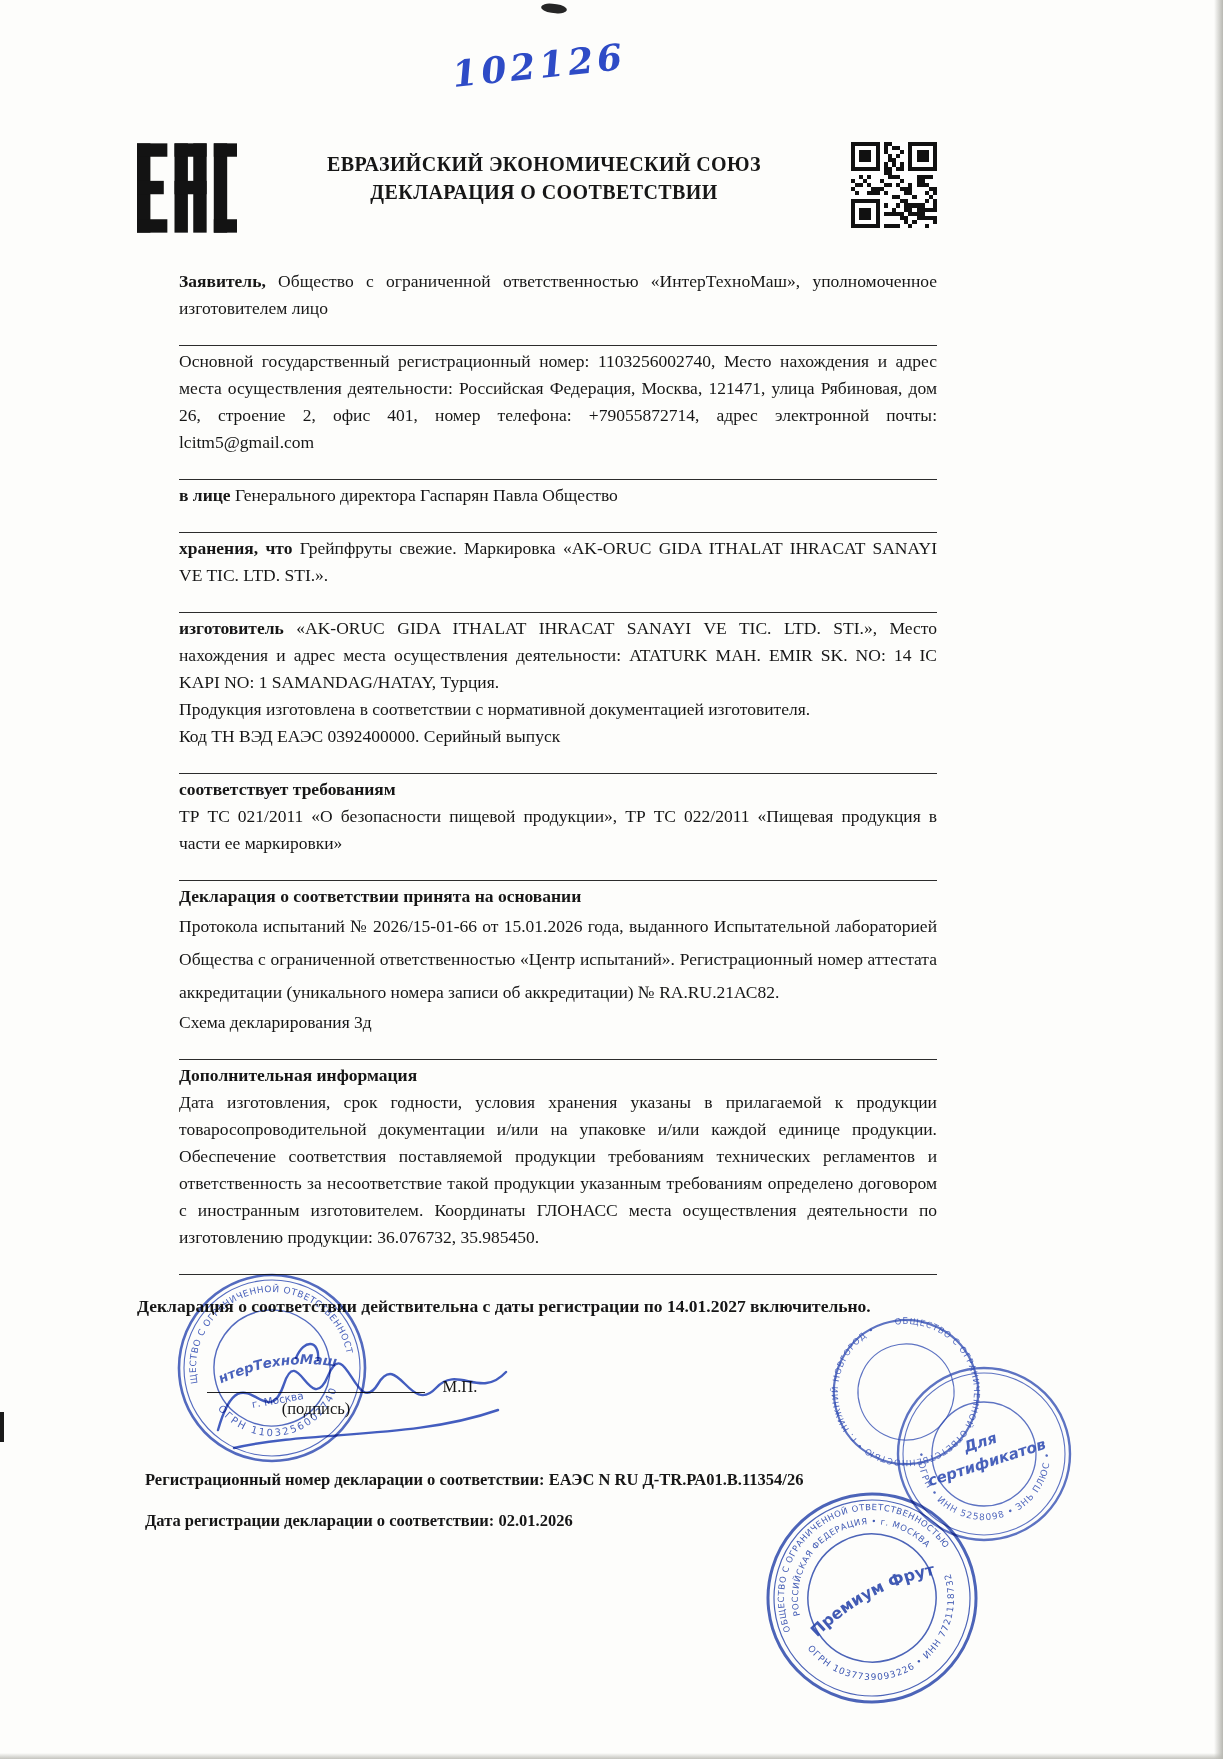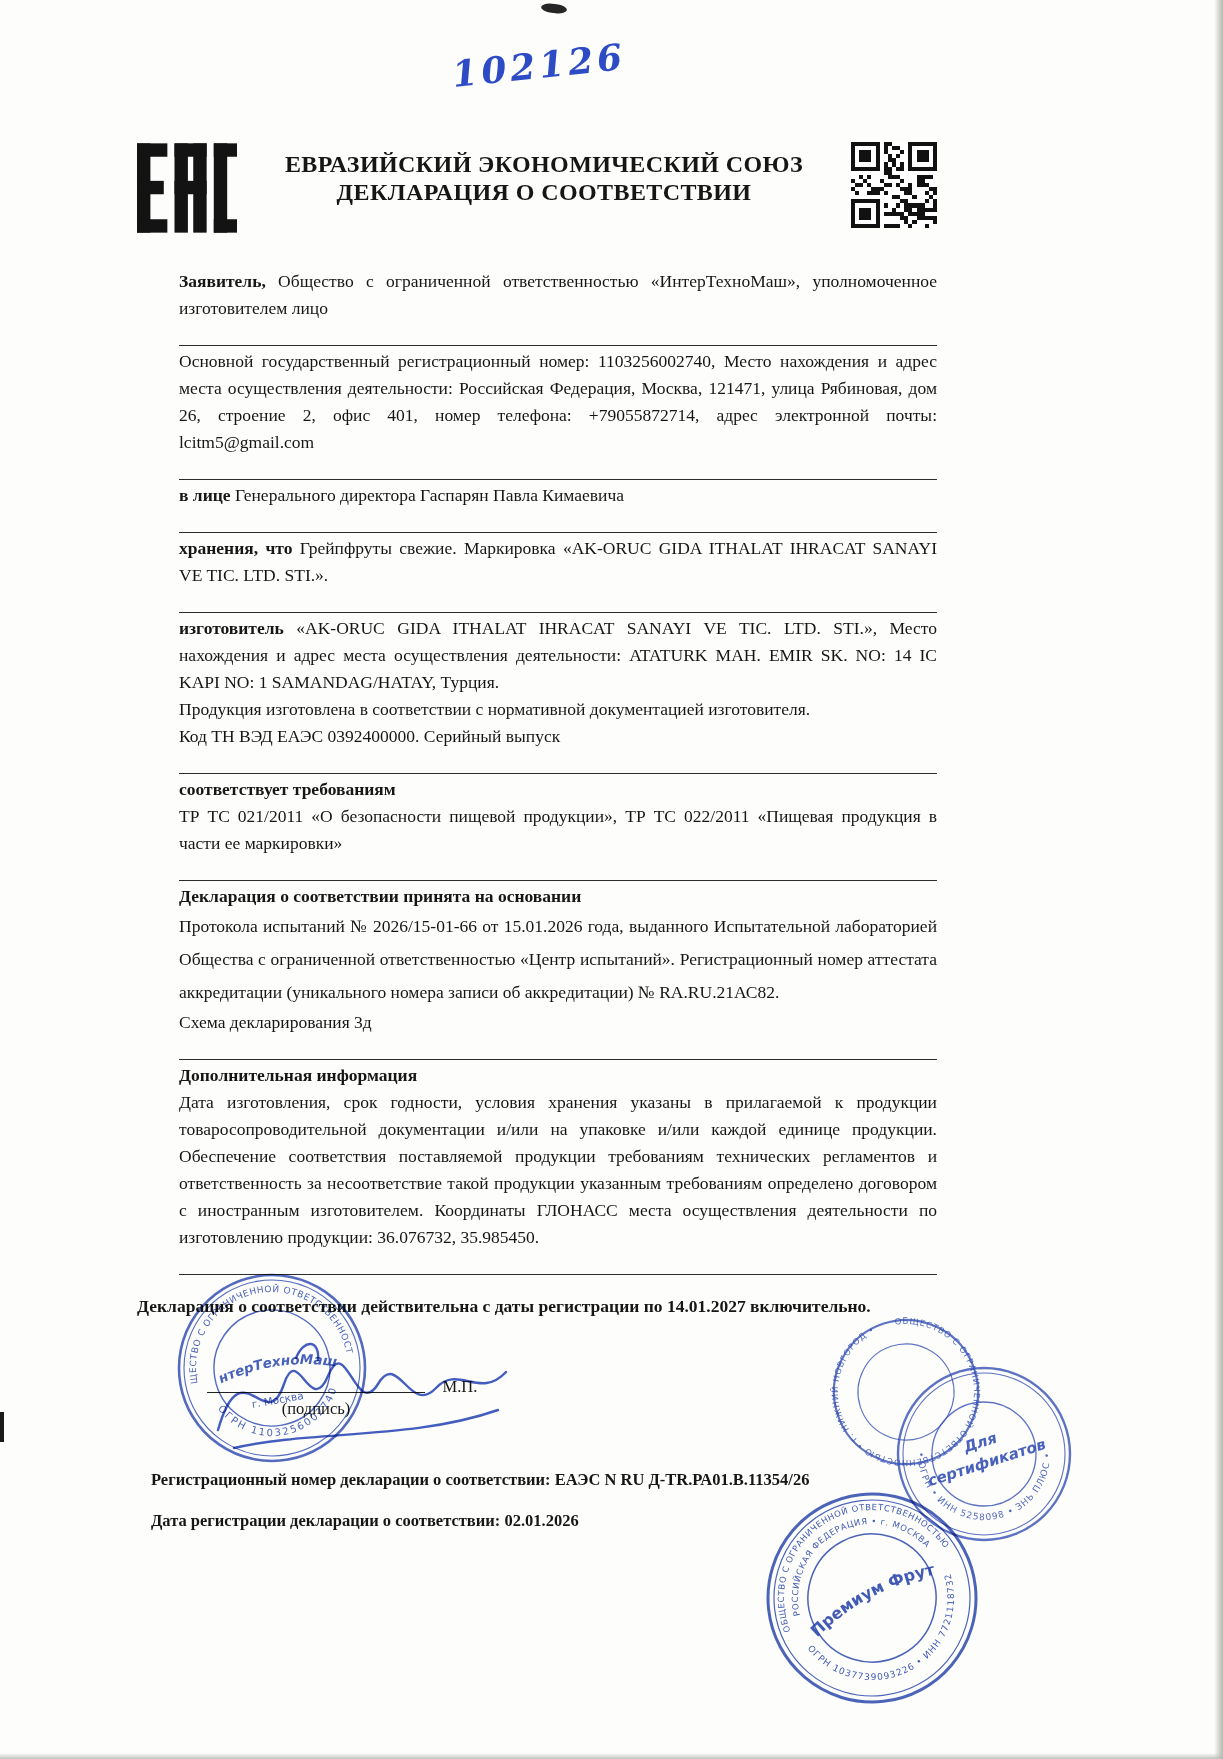--- a/index.html
+++ b/index.html
@@ -19,41 +19,41 @@
   .handwritten{
     position:absolute;left:452px;top:44px;z-index:3;
     font-family:"DejaVu Serif",serif;font-style:italic;font-weight:bold;
     font-size:36px;color:#2e4bc6;letter-spacing:4px;transform:rotate(-6deg);
   }
 
   .content{position:absolute;left:137px;top:0;width:800px;z-index:2;}
   .header{display:flex;align-items:flex-start;margin-top:140px;}
   .eac-logo{width:100px;flex:0 0 auto;}
   .titles{flex:1;text-align:center;padding-top:10px;}
-  .title-line{font-weight:bold;font-size:24px;line-height:28px;letter-spacing:.4px;}
+  .title-line{font-weight:bold;font-size:20px;line-height:28px;letter-spacing:.4px;}
   .qr-box{flex:0 0 auto;width:86px;padding-top:2px;}
 
   .body-text{margin-top:26px;font-size:17.5px;line-height:27px;text-align:justify;}
   .sec{border-bottom:1.5px solid #2c2c2c;padding:2px 0 23px;margin-left:42px;}
   .sec p{margin:0;}
   b.lead{font-weight:bold;}
   .loose{line-height:33px;}
   .validity{font-weight:bold;}
 
   .sig-zone{position:relative;}
   .sig-row{display:flex;align-items:flex-end;margin-top:46px;padding-left:70px;font-size:16.5px;}
   .sig-left{width:218px;text-align:center;}
   .sig-line{border-top:1.5px solid #222;margin-top:26px;}
   .sig-caption{margin-top:2px;}
   .mp{width:70px;text-align:center;padding-bottom:22px;}
   .sig-right{flex:1;margin-left:48px;text-align:center;}
   .sig-name{margin-bottom:2px;}
 
   .reg-lines{margin-top:44px;font-weight:bold;font-size:16.5px;}
-  .reg-lines p{margin:0 0 14px 14px;}
+  .reg-lines p{margin:0 0 14px 8px;}
 
   .stamp{position:absolute;z-index:5;mix-blend-mode:multiply;}
   .stamp text{font-family:"DejaVu Sans",sans-serif;}
   .scribble{position:absolute;z-index:6;mix-blend-mode:multiply;}
 </style>
 </head>
 <body>
 
 <div class="page">
 
@@ -99,21 +99,21 @@
 
       <section class="sec">
         <p><b class="lead">Заявитель,</b> <span>Общество с ограниченной ответственностью «ИнтерТехноМаш», уполномоченное изготовителем лицо</span></p>
       </section>
 
       <section class="sec">
         <p>Основной государственный регистрационный номер: 1103256002740, Место нахождения и адрес места осуществления деятельности: Российская Федерация, Москва, 121471, улица Рябиновая, дом 26, строение 2, офис 401, номер телефона: +79055872714, адрес электронной почты: lcitm5@gmail.com</p>
       </section>
 
       <section class="sec">
-        <p><b class="lead">в лице</b> <span>Генерального директора Гаспарян Павла Кимаевича</span></p>
+        <p><b class="lead">в лице</b> <span>Генерального директора Гаспарян Павла Общество</span></p>
       </section>
 
       <section class="sec">
         <p><b class="lead">хранения, что</b> <span>Грейпфруты свежие. Маркировка «AK-ORUC GIDA ITHALAT IHRACAT SANAYI VE TIC. LTD. STI.».</span></p>
       </section>
 
       <section class="sec">
         <p><b class="lead">изготовитель</b> <span>«AK-ORUC GIDA ITHALAT IHRACAT SANAYI VE TIC. LTD. STI.», Место нахождения и адрес места осуществления деятельности: ATATURK MAH. EMIR SK. NO: 14 IC KAPI NO: 1 SAMANDAG/HATAY, Турция.</span></p>
         <p>Продукция изготовлена в соответствии с нормативной документацией изготовителя.</p>
         <p>Код ТН ВЭД ЕАЭС 0392400000. Серийный выпуск</p>

